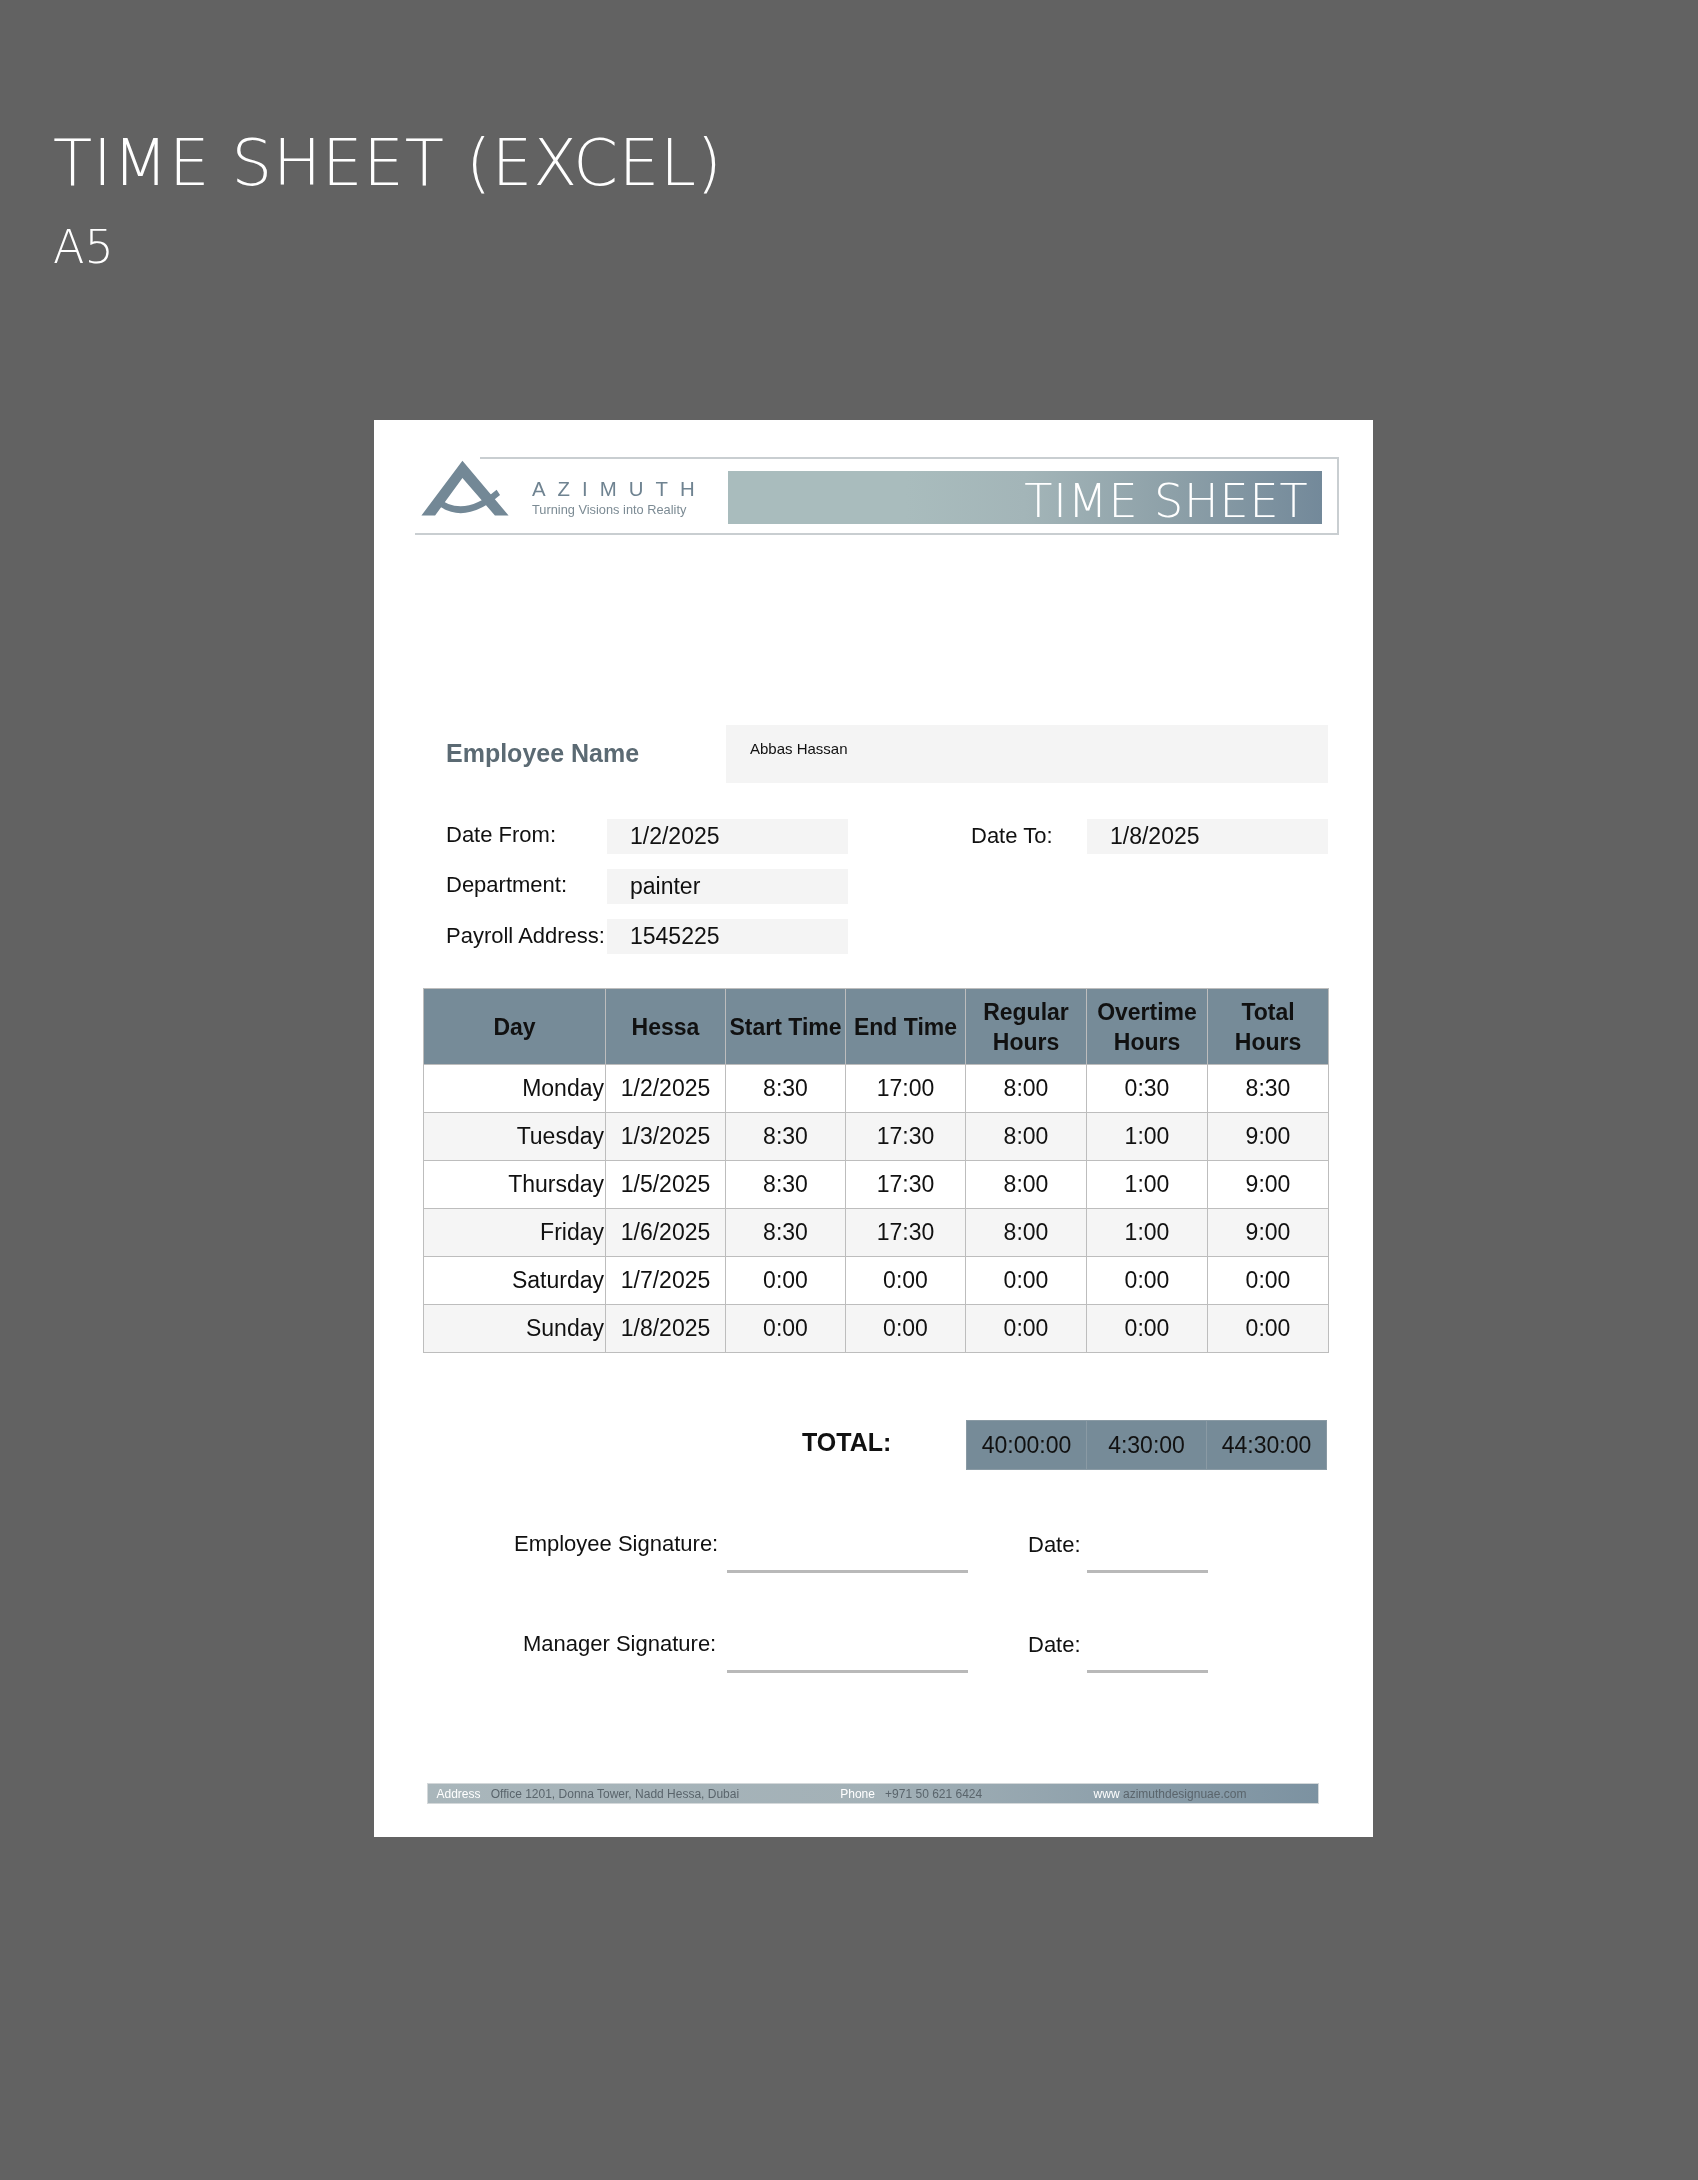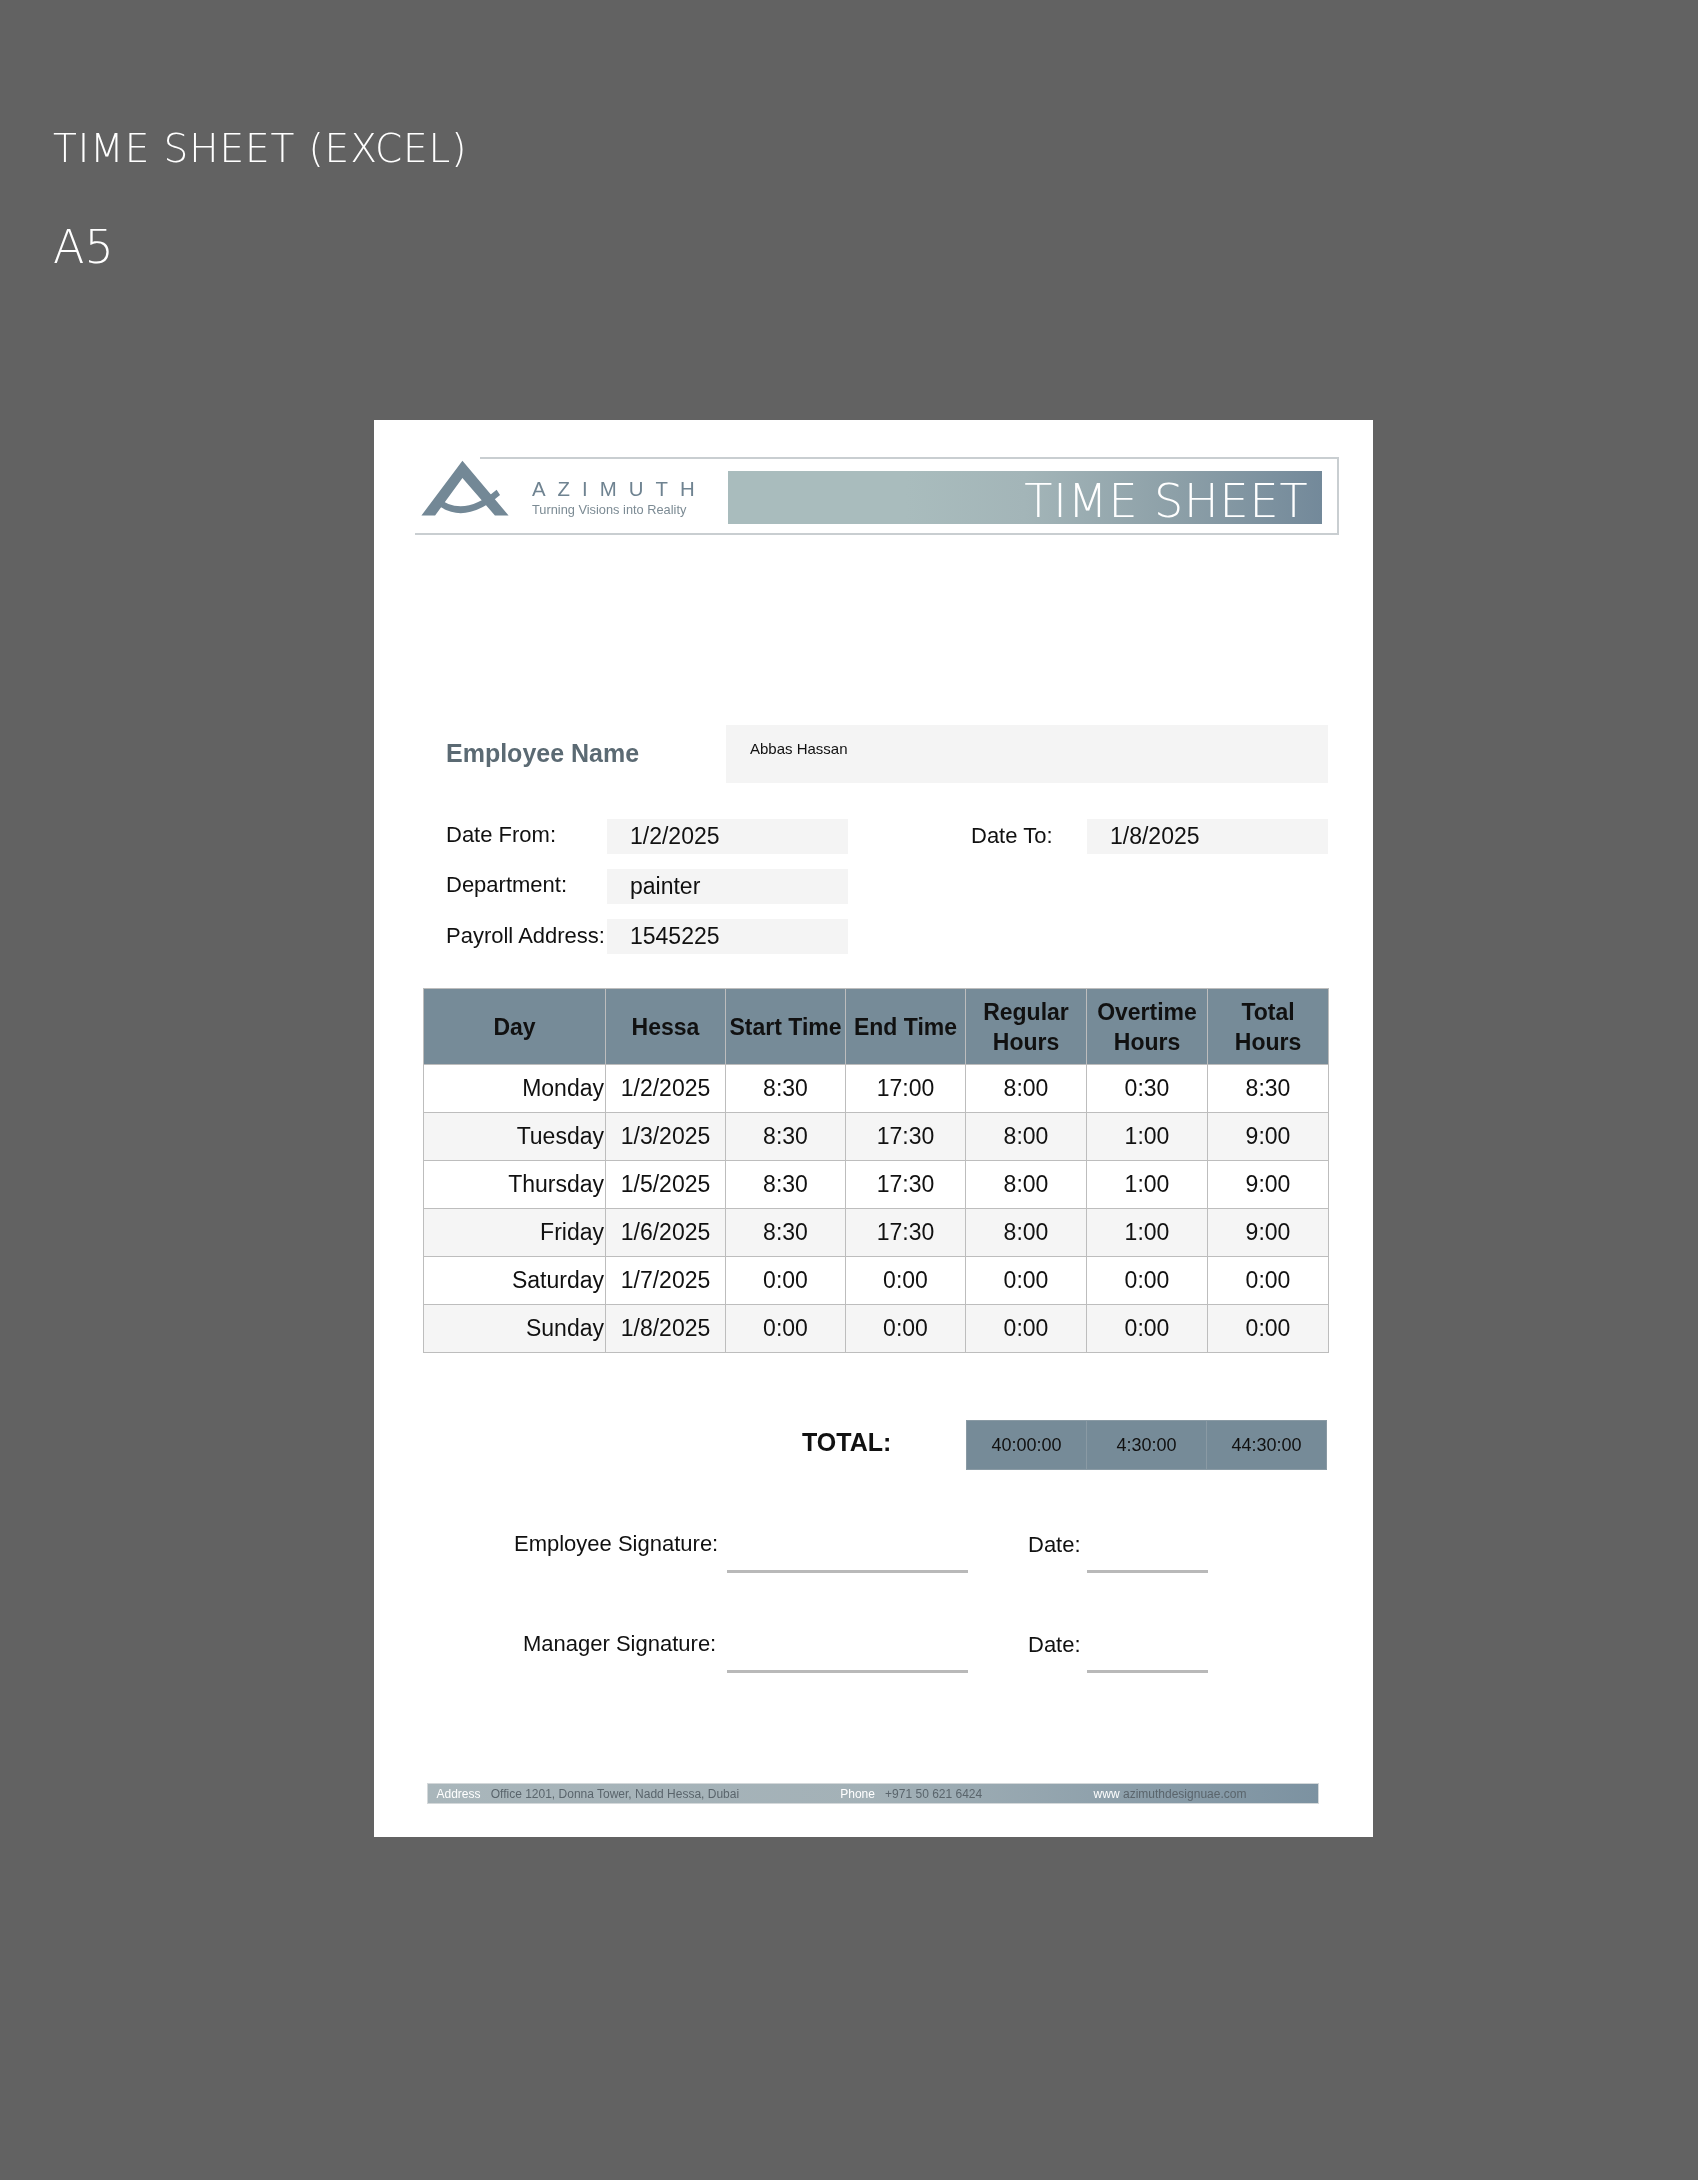--- a/index.html
+++ b/index.html
@@ -1,17 +1,17 @@
 <!DOCTYPE html>
 <html style="font-size:13.6px"><head>
 <meta charset="utf-8">
 <style>
   html,body{margin:0;padding:0;}
   body{width:1698px;height:2181px;background:#626262;position:relative;overflow:hidden;font-family:"Liberation Sans","DejaVu Sans",sans-serif;}
-  .hero-title{position:absolute;left:53px;top:126px;color:#fff;font-size:39px;font-weight:300;letter-spacing:0.9px;font-family:"DejaVu Sans","Liberation Sans",sans-serif;}
+  .hero-title{position:absolute;left:53px;top:126px;color:#fff;font-size:64px;font-weight:300;letter-spacing:0.9px;font-family:"DejaVu Sans","Liberation Sans",sans-serif;}
   .hero-sub{position:absolute;left:53px;top:220px;color:#fff;font-size:46px;font-weight:300;font-family:"DejaVu Sans","Liberation Sans",sans-serif;text-align:center;}
   .page{position:absolute;left:374px;top:420px;width:999px;height:1417px;background:#fff;}
   .hdr-line-top{position:absolute;left:106px;top:37px;width:859px;height:1.7px;background:#c9ced1;}
   .hdr-line-bot{position:absolute;left:41px;top:113px;width:924px;height:1.7px;background:#c9ced1;}
   .hdr-line-right{position:absolute;left:963px;top:37px;width:1.7px;height:78px;background:#c9ced1;}
   .logo{position:absolute;left:44px;top:39px;width:94px;height:60px;}
   .brand{position:absolute;left:158px;top:58px;color:#6f8391;font-size:20.4px;letter-spacing:12px;font-weight:400;}
   .tagline{position:absolute;left:158px;top:82px;color:#7c8b94;font-size:12.8px;}
   .banner{position:absolute;left:354px;top:51px;width:594px;height:53px;background:linear-gradient(90deg,#a9bcbd 0%,#a9bcbd 30%,#a3b5b8 50%,#8da0a8 75%,#73899a 100%);}
   .banner-text{position:absolute;right:13.6px;top:3.4px;color:#fff;font-size:46px;font-weight:300;letter-spacing:0.9px;font-family:"DejaVu Sans","Liberation Sans",sans-serif;}
@@ -24,21 +24,21 @@
   .fld span{position:absolute;left:23px;top:4.3px;font-size:23px;color:#111;}
   
   table.ts{position:absolute;left:49px;top:568px;border-collapse:collapse;width:905px;table-layout:fixed;}
   table.ts th,table.ts td{border:1.7px solid #bdbdbd;font-size:23px;text-align:center;color:#111;}
   table.ts th{background:#768b98;font-weight:700;height:73px;line-height:30px;}
   table.ts td{height:45px;}
   table.ts tr:nth-child(even) td{background:#f5f5f5;}
   table.ts td.day{text-align:right;padding-left:22px;}
   .total-label{position:absolute;left:428px;top:1008px;font-size:25px;font-weight:700;color:#111;}
   .totals{position:absolute;left:592px;top:1000px;display:flex;border:1.7px solid #8a9aa4;}
-  .totals div{width:119px;height:48px;background:#768b98;font-size:18px;color:#111;display:flex;align-items:center;justify-content:center;border-left:1.7px solid #8a9aa4;}
+  .totals div{width:119px;height:48px;background:#768b98;font-size:23px;color:#111;display:flex;align-items:center;justify-content:center;border-left:1.7px solid #8a9aa4;}
   .totals div:first-child{border-left:none;}
   .sig-label{position:absolute;font-size:22px;color:#111;}
   .sig-line{position:absolute;height:2.6px;background:#b9b9b9;}
   
   .footer{position:absolute;left:53px;top:1363px;width:890px;height:19px;background:linear-gradient(90deg,#a9b6bb 0%,#a3b1b7 50%,#7c92a1 100%);display:flex;align-items:center;font-size:12px;border:0.9px solid #d4d8da;}
   .footer .k{color:#fff;margin-left:8.5px;margin-right:10.2px;}
   .footer .v{color:#5a656c;}
 </style>
 </head>
 <body>

